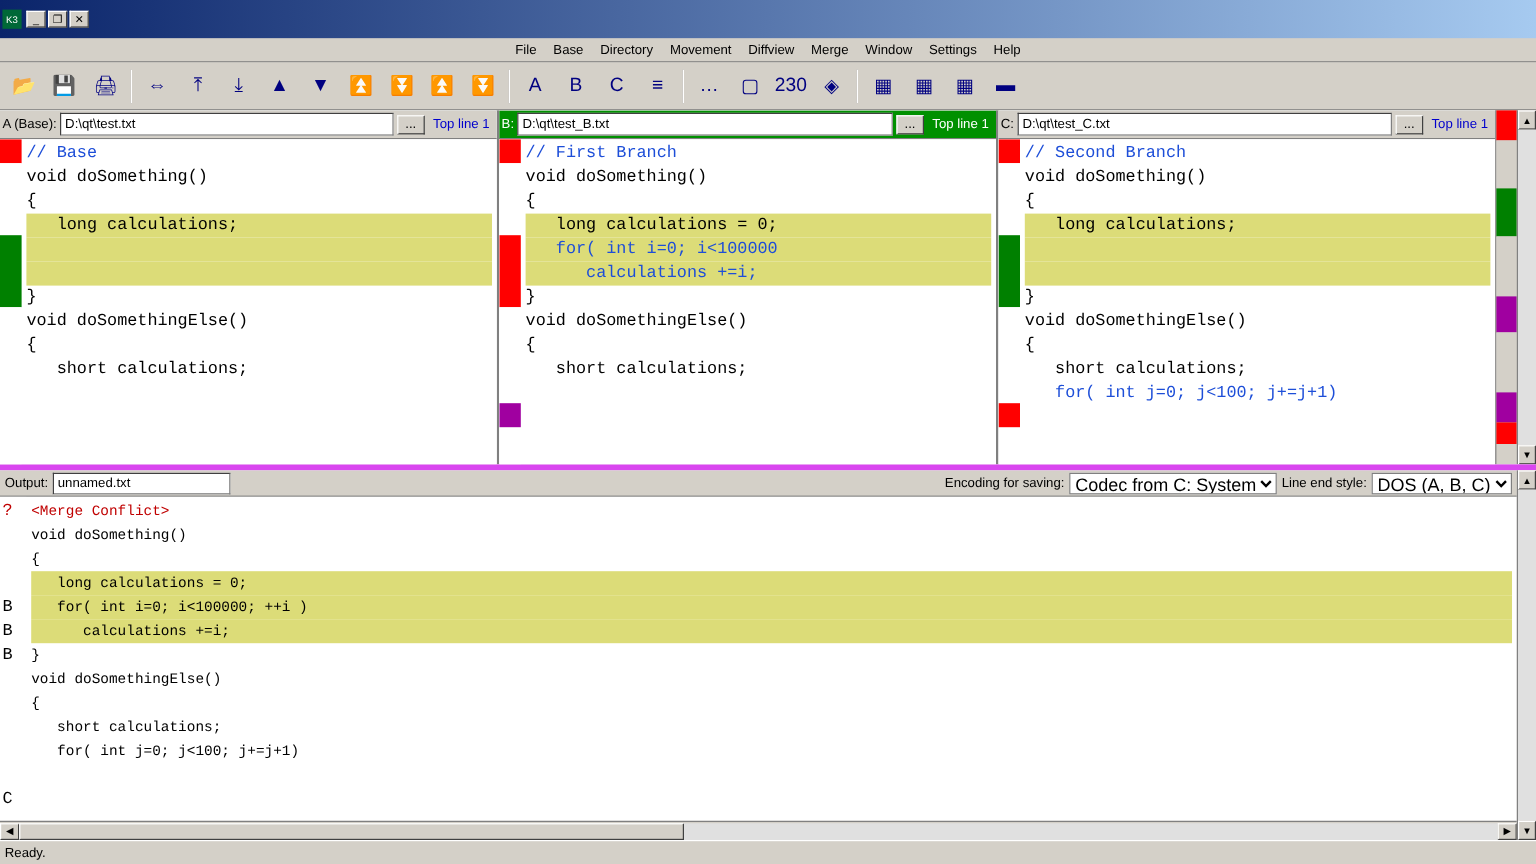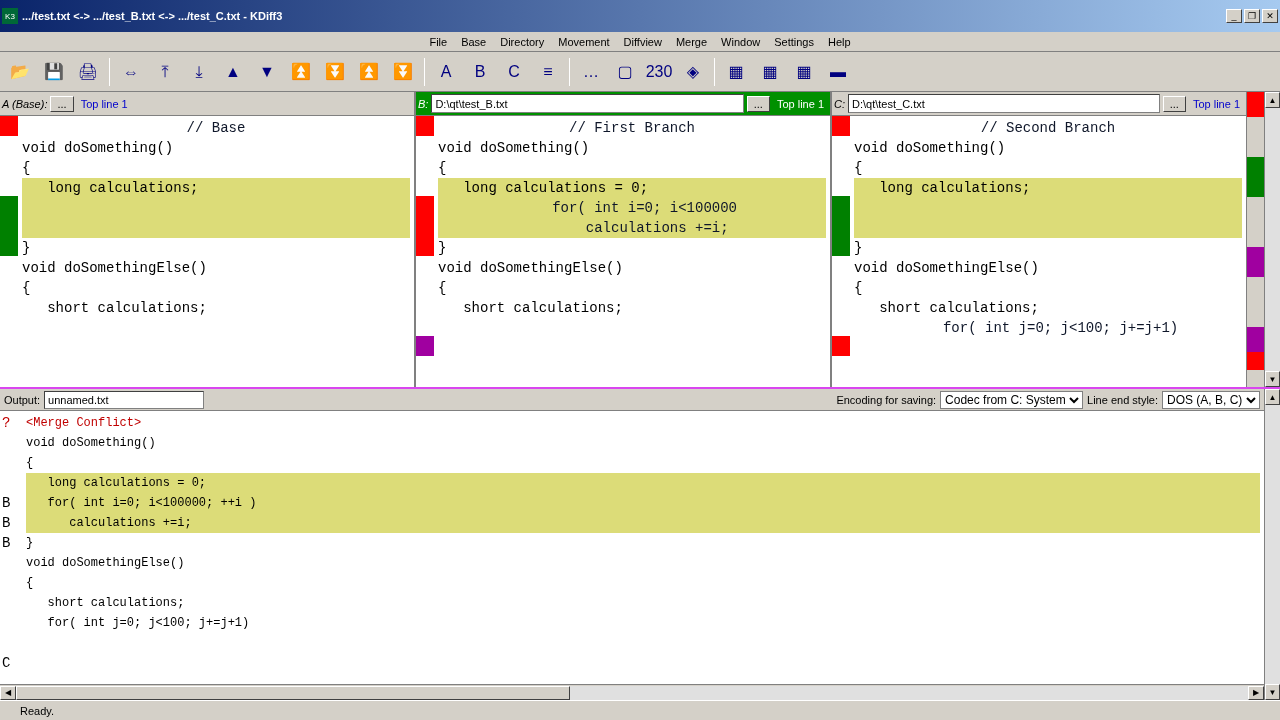--- a/index.html
+++ b/index.html
@@ -91,21 +91,21 @@
   .pane-header {
     background: #d4d0c8;
     height: 24px;
     display: flex;
     align-items: center;
     padding: 2px;
     gap: 3px;
     border-bottom: 1px solid #808080;
   }
   .pane-header.active { background: #009000; color: #fff; }
-  .pane-label { font-weight: normal; white-space: nowrap; font-style: italic; }
+  .pane-label { font-weight: normal; white-space: nowrap; }
   .pane-input {
     flex: 1;
     background: #fff;
     border: 1px solid #808080;
     border-top-color: #404040;
     border-left-color: #404040;
     height: 19px;
     padding: 1px 3px;
     color: #000;
     font-family: inherit;
@@ -147,36 +147,36 @@
   .code-text {
     flex: 1;
     padding: 2px 4px;
     font-family: "Courier New", monospace;
     font-size: 14px;
     line-height: 20px;
     white-space: pre;
     overflow: hidden;
   }
   .hl-yellow { background: #dcdc78; }
-  .hl-red-text { color: #0f172a; text-align: center; }
+  .hl-red-text { color: #1d4ed8; }
   .ov-strip {
     width: 18px;
     background: #d4d0c8;
     flex-shrink: 0;
     border-left: 1px solid #808080;
     display: flex;
     flex-direction: column;
   }
   .ov-seg { width: 100%; }
   .output-area {
     flex: 1;
     display: flex;
     background: #fff;
     min-height: 0;
-    border-top: 2px solid #d946ef;
+    border-top: 5px solid #d946ef;
   }
   .out-main { flex: 1; display: flex; flex-direction: column; min-width: 0; }
   .out-header {
     background: #d4d0c8;
     height: 22px;
     display: flex;
     align-items: center;
     padding: 2px 4px;
     gap: 4px;
     border-bottom: 1px solid #808080;
@@ -190,21 +190,21 @@
     height: 18px;
     padding: 0 3px;
     font-family: inherit;
     font-size: 11px;
   }
   .out-header select {
     background: #fff;
     border: 1px solid #808080;
     height: 18px;
     font-family: inherit;
-    font-size: 12px;
+    font-size: 15px;
   }
   .spacer { flex: 1; }
   .out-body {
     flex: 1;
     display: flex;
     background: #fff;
     overflow: hidden;
   }
   .out-gutter {
     width: 22px;
@@ -249,21 +249,21 @@
     border: 1px solid #fff;
     border-right-color: #404040;
     border-bottom-color: #404040;
   }
   .statusbar {
     height: 20px;
     background: #d4d0c8;
     border-top: 1px solid #fff;
     display: flex;
     align-items: center;
-    padding: 0 20px;
+    padding: 0 4px;
   }
   .vscroll-col {
     width: 16px;
     background: #d4d0c8;
     border-left: 1px solid #808080;
     display: flex;
     flex-direction: column;
   }
   .vscroll-arrow {
     height: 16px;
@@ -274,21 +274,20 @@
     display: flex; align-items: center; justify-content: center;
     font-size: 8px;
   }
   .mc { color: #c00000; }
 </style>
 </head>
 <body>
 
 <div class="titlebar">
   <div class="titlebar-icon">K3</div>
-  <div class="titlebar-text">.../test.txt &lt;-&gt; .../test_B.txt &lt;-&gt; .../test_C.txt - KDiff3</div>
   <div class="win-btns">
     <div class="win-btn">_</div>
     <div class="win-btn">❐</div>
     <div class="win-btn">✕</div>
   </div>
 </div>
 
 <div class="menubar" id="menubar">
     <div class="menu-item">File</div>
     <div class="menu-item">Base</div>
@@ -330,20 +329,21 @@
     <div class="tb-btn">▦</div>
     <div class="tb-btn">▦</div>
     <div class="tb-btn">▬</div>
   </div>
 
 <div style="display:flex; flex-direction:row;">
   <div class="diff-area" id="diff-area" style="flex:1;">
       <div class="diff-pane">
         <div class="pane-header">
           <span class="pane-label">A (Base):</span>
+          <input class="pane-input" value="D:\qt\test.txt" style="">
           <button class="pane-btn">...</button>
           <span class="topline">Top line 1</span>
         </div>
         <div class="code-area">
           <div class="gutter">
             <div class="gut-seg" style="height: 20px; background: rgb(255, 0, 0);"></div>
             <div class="gut-seg" style="height: 60px; background: rgb(255, 255, 255);"></div>
             <div class="gut-seg" style="height: 60px; background: rgb(0, 128, 0);"></div>
             <div class="gut-seg" style="height: 100px; background: rgb(255, 255, 255);"></div>
           </div>
@@ -401,21 +401,21 @@
     <div class="vscroll-arrow">▲</div>
     <div style="flex:1; background:#e0e0e0;"></div>
     <div class="vscroll-arrow">▼</div>
   </div>
 </div>
 
 <div class="output-area">
   <div class="out-main">
     <div class="out-header">
       <span class="lbl">Output:</span>
-      <input class="small" style="width: 160px;" value="unnamed.txt">
+      <input class="small" style="width: 148px;" value="unnamed.txt">
       <div class="spacer"></div>
       <span class="lbl">Encoding for saving:</span>
       <select><option>Codec from C: System</option></select>
       <span class="lbl">Line end style:</span>
       <select><option>DOS (A, B, C)</option></select>
     </div>
     <div class="out-body">
       <div class="out-gutter" id="out-gutter">
           <div style="color: rgb(192, 0, 0);">?</div>
           <div></div>

